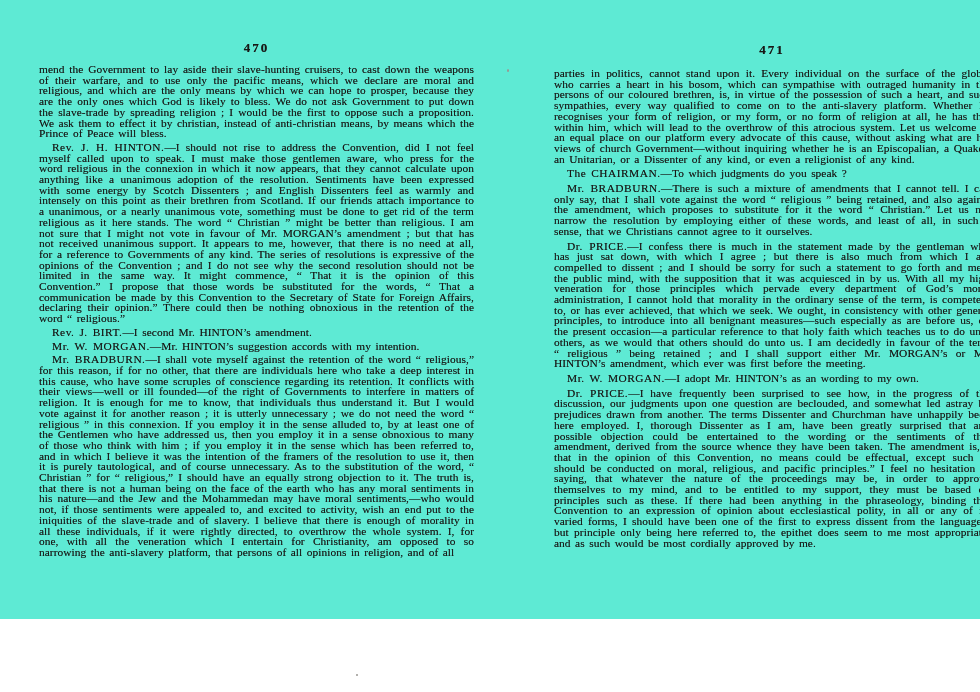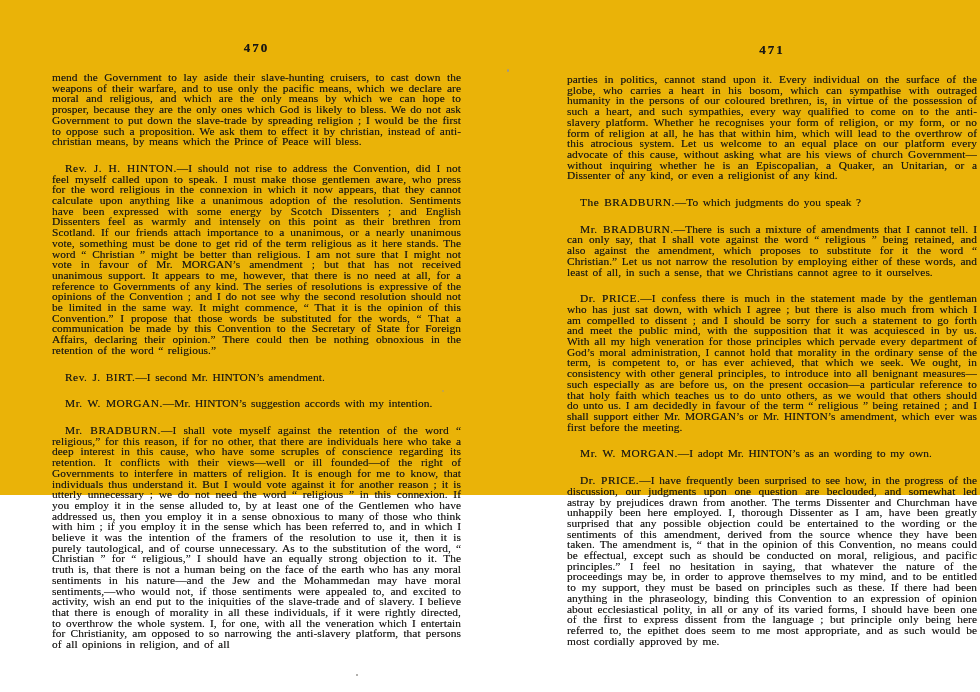--- a/index.html
+++ b/index.html
@@ -2,34 +2,34 @@
 <html><head>
 <meta charset="utf-8">
 <style>
   html,body{margin:0;padding:0;}
   body{
     width:980px;height:692px;overflow:hidden;
     background:#ffffff;
     font-family:"Liberation Serif", serif;
   }
   .scan{
-    position:relative;width:980px;height:495px;
-    background:#eab308;color:#181715;
+    position:relative;width:980px;height:619px;
+    background:#5eead4;color:#181715;
   }
   .page{position:absolute;top:0;}
   .page-left{left:36px;width:441px;}
   .page-right{left:551px;width:442px;}
   .pagenum{
     text-align:center;font-size:13px;font-weight:bold;
     letter-spacing:2px;margin:40px 0 8px 0;
     text-shadow:0 0 0.4px rgba(20,18,16,0.6);
   }
   .page-right .pagenum{margin:42px 0 10px 0;}
   .para{
-    margin:16px;
+    margin:3px;
     font-size:11.4px;line-height:10.7px;
     text-align:justify;
     text-indent:13px;
     word-spacing:1.6px;letter-spacing:0.05px;
     text-shadow:0 0 0.4px rgba(20,18,16,0.55);
   }
   .para.cont{text-indent:0;}
   .page-right .para:not(:first-of-type){margin-top:4px;}
   .speaker{letter-spacing:0.5px;}
   .speck{
@@ -56,21 +56,21 @@
     <p class="para"><span class="speaker">Mr. W. MORGAN.</span><span>—Mr. HINTON’s suggestion accords with my intention.</span></p>
 
     <p class="para"><span class="speaker">Mr. BRADBURN.</span><span>—I shall vote myself against the retention of the word “ religious,” for this reason, if for no other, that there are individuals here who take a deep interest in this cause, who have some scruples of conscience regarding its retention.  It conflicts with their views—well or ill founded—of the right of Governments to interfere in matters of religion.  It is enough for me to know, that individuals thus understand it.  But I would vote against it for another reason ; it is utterly unnecessary ;  we do not need the word “ religious ” in this connexion.  If you employ it in the sense alluded to, by at least one of the Gentlemen who have addressed us, then you employ it in a sense obnoxious to many of those who think with him ; if you employ it in the sense which has been referred to, and in which I believe it was the intention of the framers of the resolution to use it, then it is purely tautological, and of course unnecessary.   As to the substitution of the word,  “ Christian ” for “ religious,” I should have an equally strong objection to it.  The truth is, that there is not a human being on the face of the earth who has any moral sentiments in his nature—and the Jew and the Mohammedan may have moral sentiments,—who would not, if those sentiments were appealed to, and excited to activity, wish an end put to the iniquities of the slave-trade and of slavery. I believe that there is enough of morality in all these individuals, if it were rightly directed, to overthrow the whole system.  I, for one, with all the veneration which I entertain for Christianity, am opposed to so narrowing the anti-slavery platform, that persons of all opinions in religion, and of all</span></p>
   </section>
 
   <section class="page page-right">
     <div class="pagenum">471</div>
 
     <p class="para cont"><span class="speaker"></span><span>parties in politics, cannot stand upon it.  Every individual on the surface of the globe, who carries a heart in his bosom, which can sympathise with outraged humanity in the persons of our coloured brethren, is, in virtue of the possession of such a heart, and such sympathies, every way qualified to come on to the anti-slavery platform.  Whether he recognises your form of religion, or my form, or no form of religion at all, he has that within him, which will lead to the overthrow of this atrocious system.  Let us welcome to an equal place on our platform every advocate of this cause, without asking what are his views of church Government—without inquiring whether he is an Episcopalian, a Quaker, an Unitarian, or a Dissenter of any kind, or even a religionist of any kind.</span></p>
 
-    <p class="para"><span class="speaker">The BRADBURN.</span><span>—To which judgments do you speak ?</span></p>
+    <p class="para"><span class="speaker">The CHAIRMAN.</span><span>—To which judgments do you speak ?</span></p>
 
     <p class="para"><span class="speaker">Mr. BRADBURN.</span><span>—There is such a mixture of amendments that I cannot tell.  I can only say, that I shall vote against the word “ religious ” being retained, and also against the amendment, which proposes to substitute for it the word “ Christian.”   Let us not narrow the resolution by employing either of these words, and least of all, in such a sense, that we Christians cannot agree to it ourselves.</span></p>
 
     <p class="para"><span class="speaker">Dr. PRICE.</span><span>—I confess there is much in the statement made by the gentleman who has just sat down, with which I agree ; but there is also much from which I am compelled to dissent ; and I should be sorry for such a statement to go forth and meet the public mind, with the supposition that it was acquiesced in by us.   With all my high veneration for those principles which pervade every department of God’s moral administration, I cannot hold that morality in the ordinary sense of the term, is competent to, or has ever achieved, that which we seek.   We ought, in consistency with other general principles, to introduce into all benignant measures—such especially as are before us, on the present occasion—a particular reference to that holy faith which teaches us to do unto others, as we would that others should do unto us. I am decidedly in favour of the term “ religious ” being retained ; and I shall support either Mr. MORGAN’s or Mr. HINTON’s amendment, which ever was first before the meeting.</span></p>
 
     <p class="para"><span class="speaker">Mr. W. MORGAN.</span><span>—I adopt Mr. HINTON’s as an wording to my own.</span></p>
 
     <p class="para"><span class="speaker">Dr. PRICE.</span><span>—I have frequently been surprised to see how, in the progress of the discussion, our judgments upon one question are beclouded, and somewhat led astray by prejudices drawn from another.   The terms Dissenter and Churchman have unhappily been here employed.   I, thorough Dissenter as I am, have been greatly surprised that any possible objection could be entertained to the wording or the sentiments of this amendment, derived from the source whence they have been taken.   The amendment is, “ that in the opinion of this Convention, no means could be effectual, except such as should be conducted on moral, religious, and pacific principles.”   I feel no hesitation in saying, that whatever the nature of the proceedings may be, in order to approve themselves to my mind, and to be entitled to my support, they must be based on principles such as these.   If there had been anything in the phraseology, binding this Convention to an expression of opinion about ecclesiastical polity, in all or any of its varied forms, I should have been one of the first to express dissent from the language ; but principle only being here referred to, the epithet does seem to me most appropriate, and as such would be most cordially approved by me.</span></p>
 
   </section>

